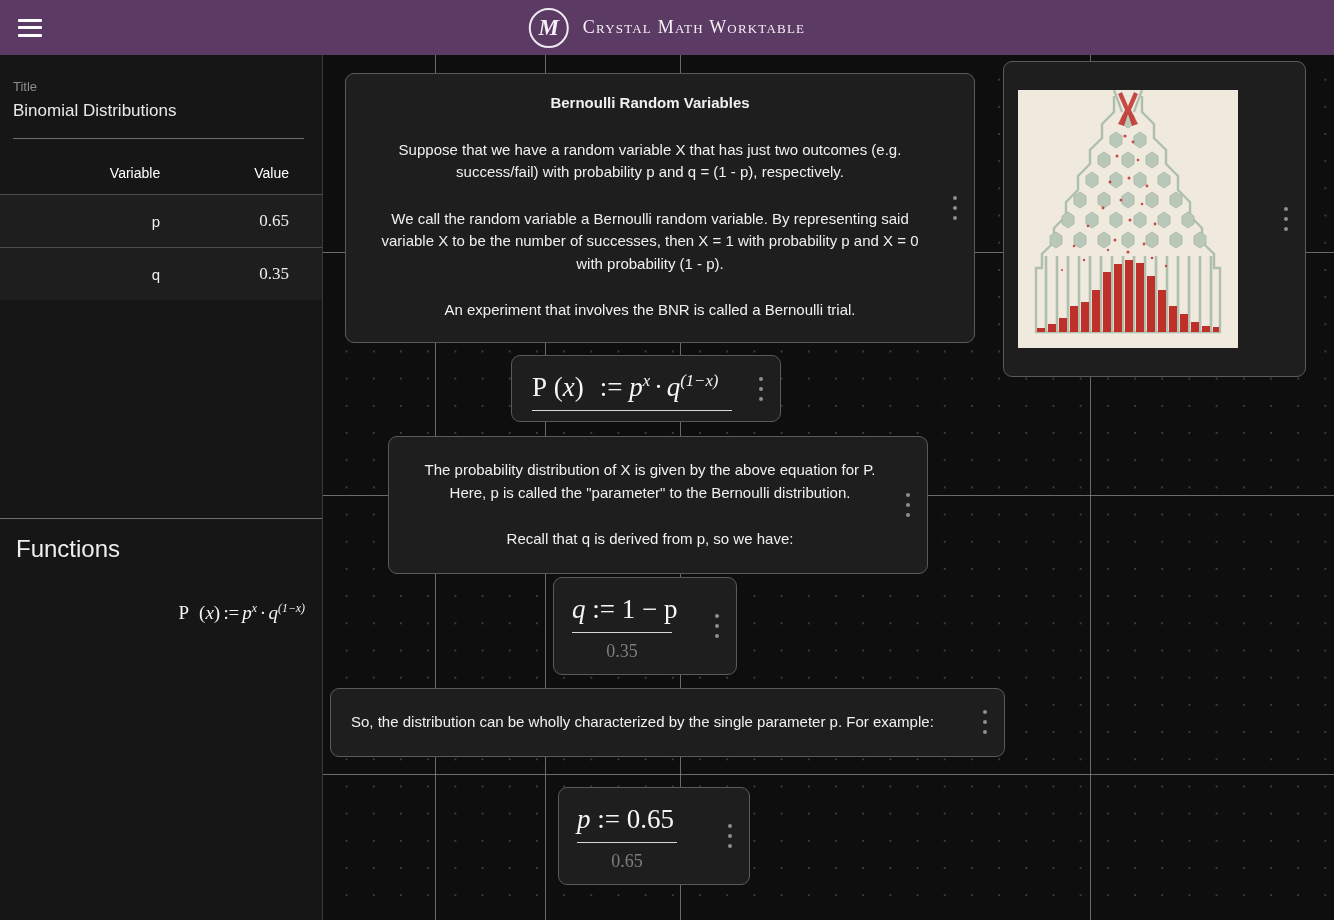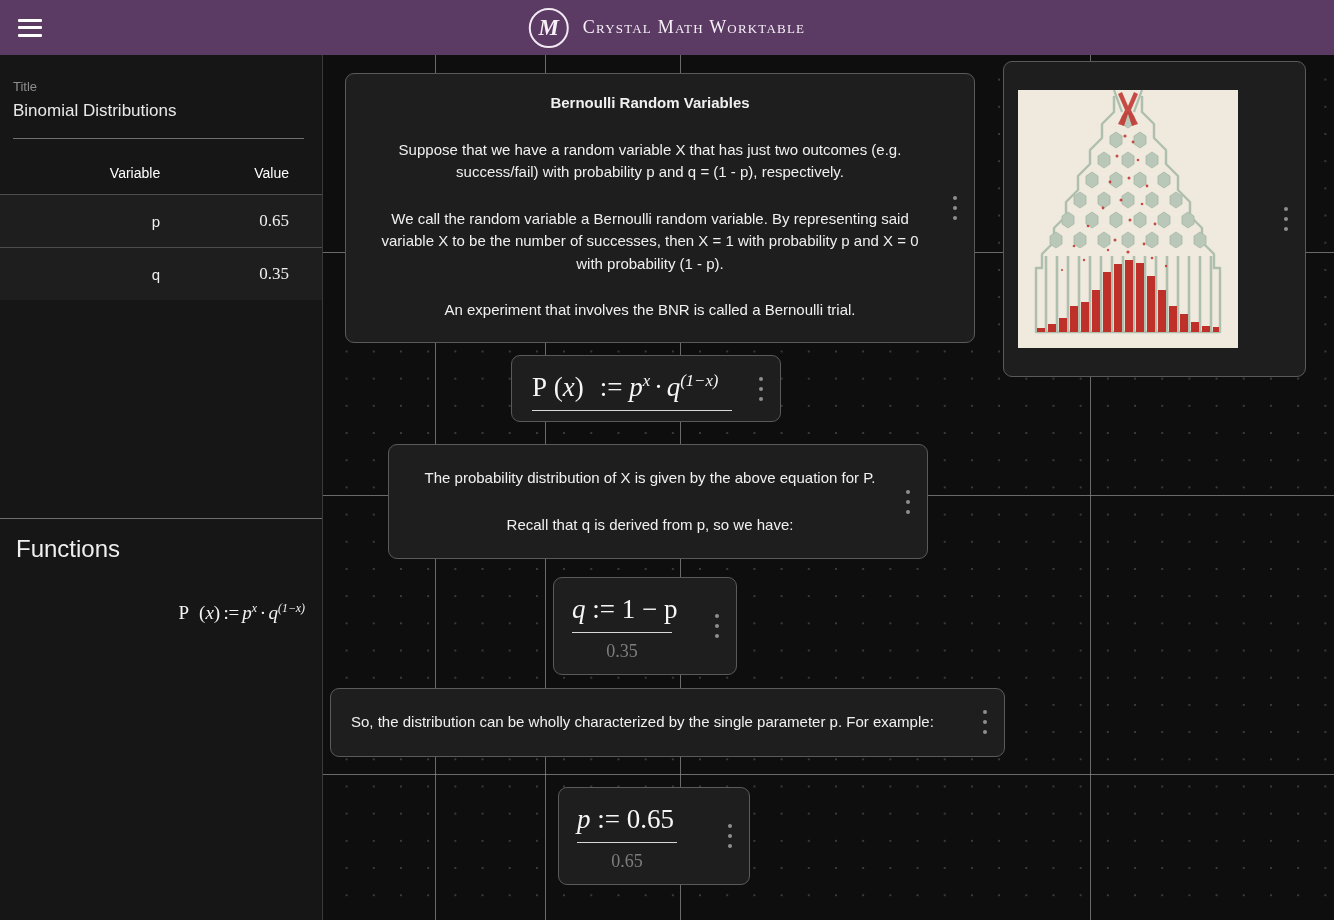--- a/index.html
+++ b/index.html
@@ -257,24 +257,25 @@
         </div>
         <div class="eq-underline" style="width:200px"></div>
       </div>
       <div class="kebab">
         <i></i>
           <i></i>
           <i></i>
       </div>
     </div>
 
-    <div class="card" style="left:65px; top:381px; width:540px;margin-top:8px;">
+    <div class="card" style="left:65px; top:381px; width:540px;">
       <div class="card-body" style="padding:22px 40px 22px 24px">
         <div class="prose">
           <p>The probability distribution of X is given by the above equation for P.</p>
+          <p>Here, p is called the "parameter" to the Bernoulli distribution.</p>
           <div class="gap"></div>
           <p>Recall that q is derived from p, so we have:</p>
         </div>
       </div>
       <div class="kebab">
         <i></i>
           <i></i>
           <i></i>
       </div>
     </div>

